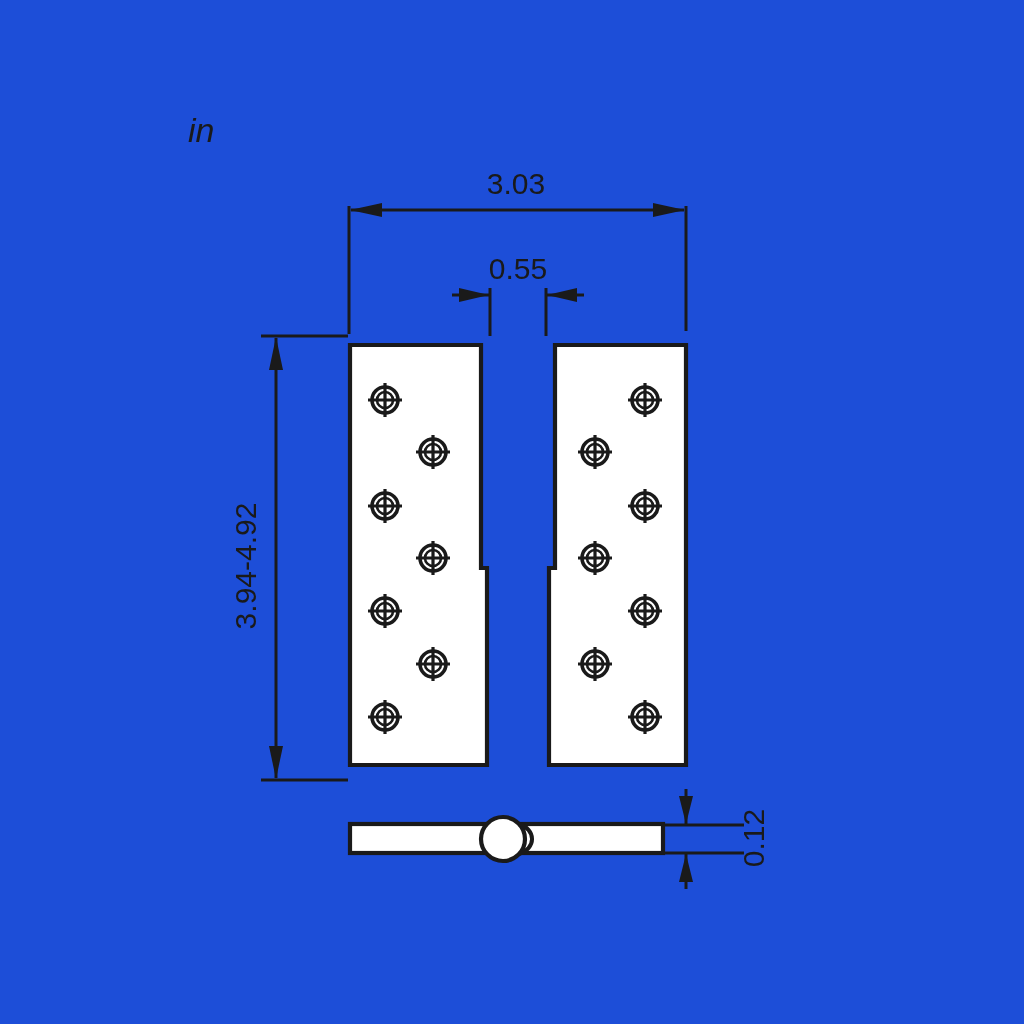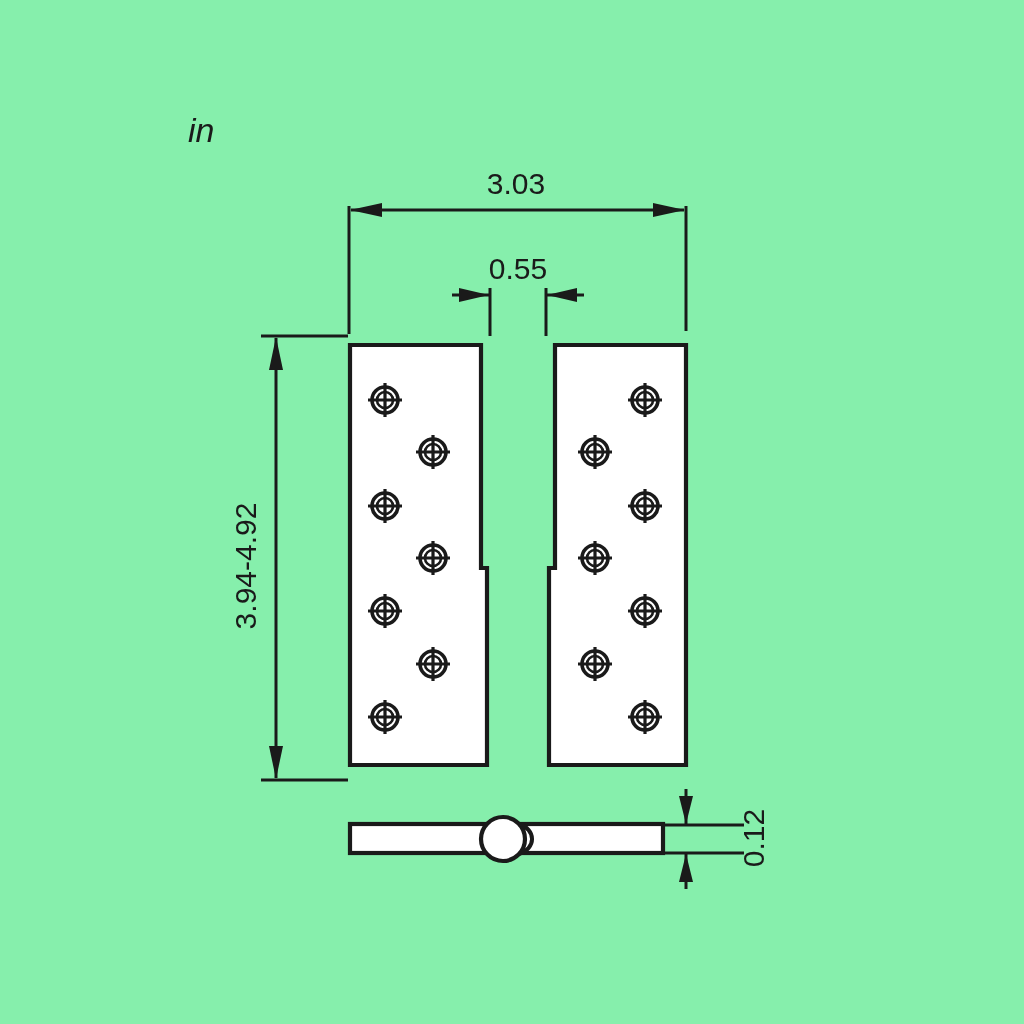--- a/index.html
+++ b/index.html
@@ -11,21 +11,21 @@
   body {
     width: 1024px;
     height: 1024px;
     overflow: hidden;
     font-family: "Liberation Sans", sans-serif;
   }
   #drawing-root {
     position: relative;
     width: 1024px;
     height: 1024px;
-    background: #86efac;
+    background: #1d4ed8;
   }
   svg.drawing-canvas {
     position: absolute;
     top: 0;
     left: 0;
     width: 1024px;
     height: 1024px;
     display: block;
   }
   .dim-text {

